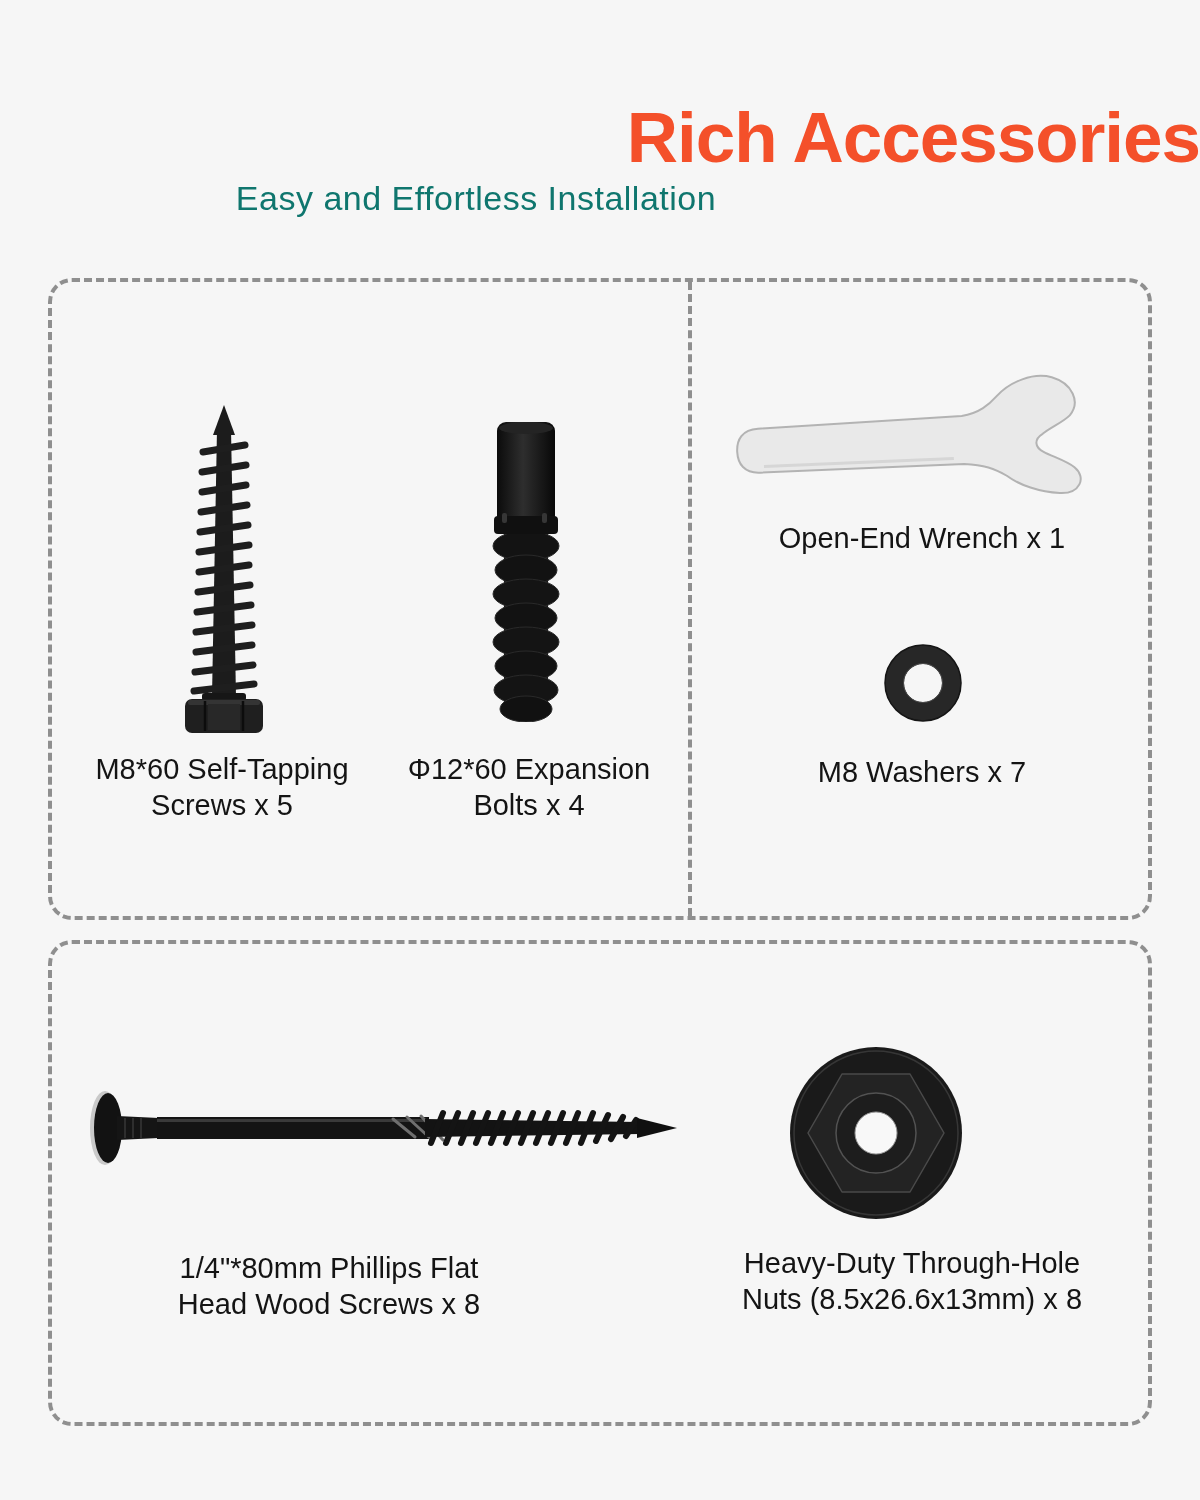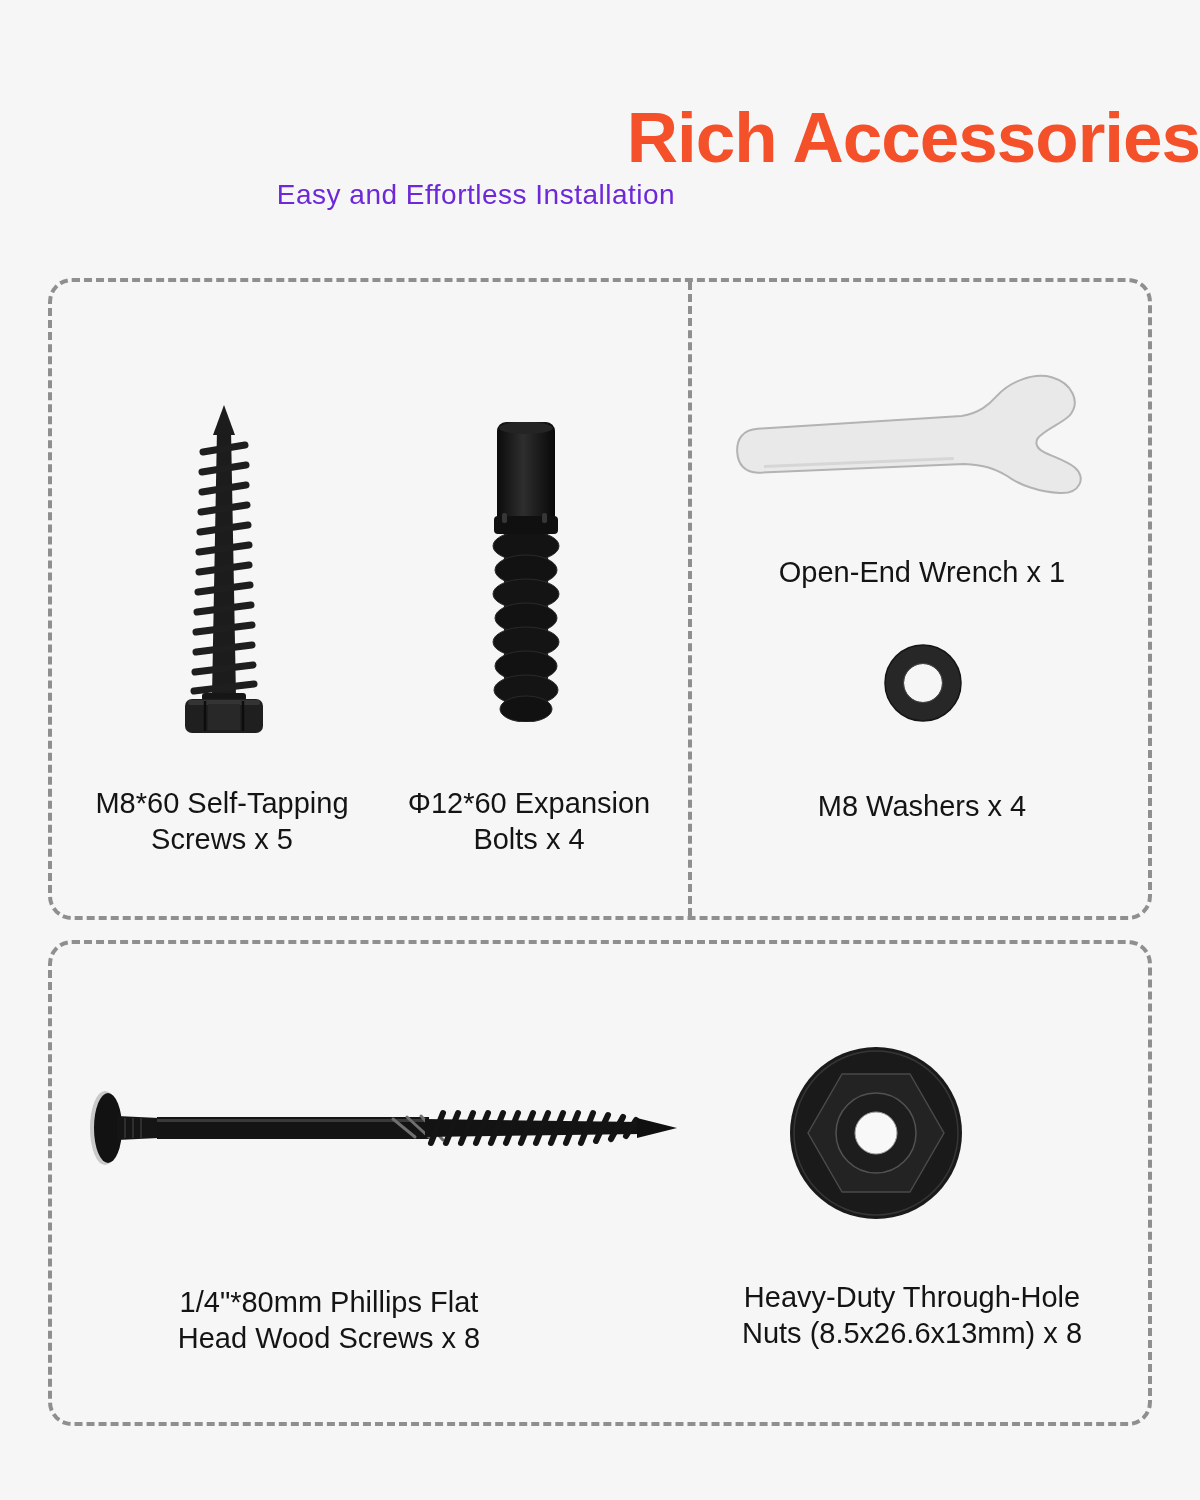--- a/index.html
+++ b/index.html
@@ -13,22 +13,22 @@
   .title{
     position:absolute;top:56px;left:0;width:1200px;
     text-align:right;
     font-size:71px;font-weight:bold;letter-spacing:-1px;
     color:#f4502a;
     margin-top:41px;
   }
   .subtitle{
     position:absolute;top:179px;left:0;width:952px;
     text-align:center;
-    font-size:28px;font-weight:400;letter-spacing:.5px;
-    color:#6d28d9;
+    font-size:34px;font-weight:400;letter-spacing:.5px;
+    color:#0f766e;
   }
   .dash-box{
     position:absolute;
     border:4px dashed #8f8f8f;
     border-radius:24px;
     box-sizing:border-box;
     background:transparent;
   }
   .box-top{left:48px;top:278px;width:1104px;height:642px;}
   .box-bottom{left:48px;top:940px;width:1104px;height:486px;}
@@ -36,21 +36,20 @@
     position:absolute;left:688px;top:282px;height:634px;width:0;
     border-left:4px dashed #8f8f8f;
   }
   .art{position:absolute;}
   .lbl{
     position:absolute;
     text-align:center;
     font-size:29px;line-height:36px;
     color:#141414;
     white-space:pre-line;
-    margin-top:34px;
   }
   .lbl-screw{left:57px;top:751px;width:330px;}
   .lbl-bolt{left:364px;top:751px;width:330px;}
   .lbl-wrench{left:740px;top:520px;width:364px;}
   .lbl-washer{left:740px;top:754px;width:364px;}
   .lbl-woodscrew{left:128px;top:1250px;width:402px;}
   .lbl-nut{left:704px;top:1245px;width:416px;}
   .art-screw{left:178px;top:403px;}
   .art-bolt{left:488px;top:416px;}
   .art-wrench{left:733px;top:378px;transform:rotate(-3deg);}
@@ -179,17 +178,17 @@
   <polygon points="22,90 56,31 124,31 158,90 124,149 56,149" fill="#232323" stroke="#4a4a4a" stroke-width="1.5" stroke-linejoin="round"></polygon>
   <circle cx="90" cy="90" r="40" fill="#1d1d1d" stroke="#525252" stroke-width="1.5"></circle>
   <circle cx="90" cy="90" r="21" fill="#f8f8f8" stroke="#9a9a9a" stroke-width="1"></circle>
 </svg>
 
 <div class="lbl lbl-screw">M8*60 Self-Tapping
 Screws x 5</div>
 <div class="lbl lbl-bolt">Φ12*60 Expansion
 Bolts x 4</div>
 <div class="lbl lbl-wrench">Open-End Wrench x 1</div>
-<div class="lbl lbl-washer">M8 Washers x 4</div>
+<div class="lbl lbl-washer">M8 Washers x 7</div>
 <div class="lbl lbl-woodscrew">1/4"*80mm Phillips Flat
 Head Wood Screws x 8</div>
 <div class="lbl lbl-nut">Heavy-Duty Through-Hole
 Nuts (8.5x26.6x13mm) x 8</div>
 
 </body></html>

